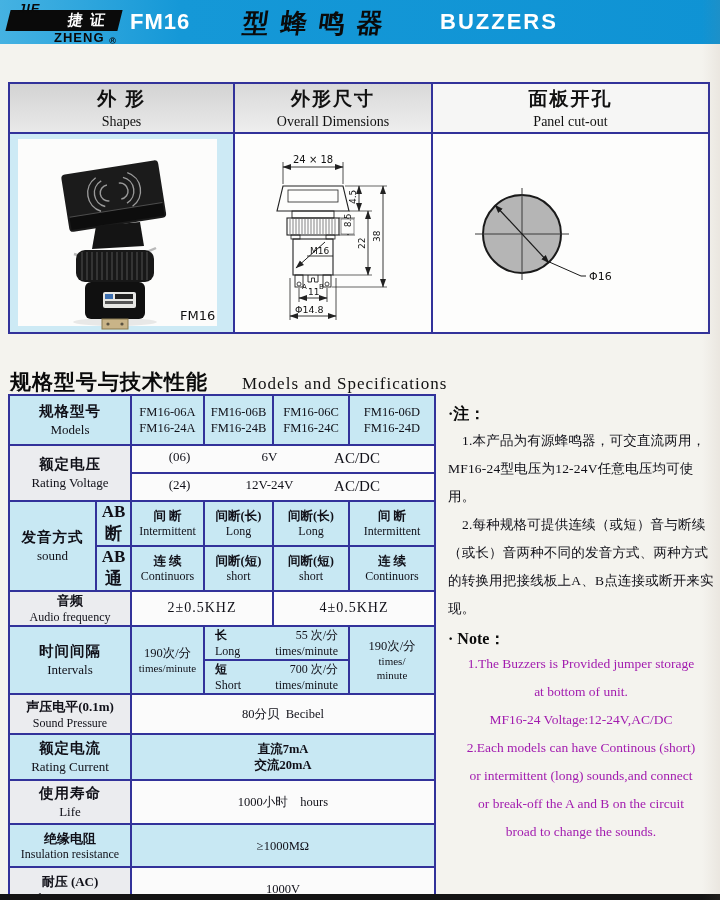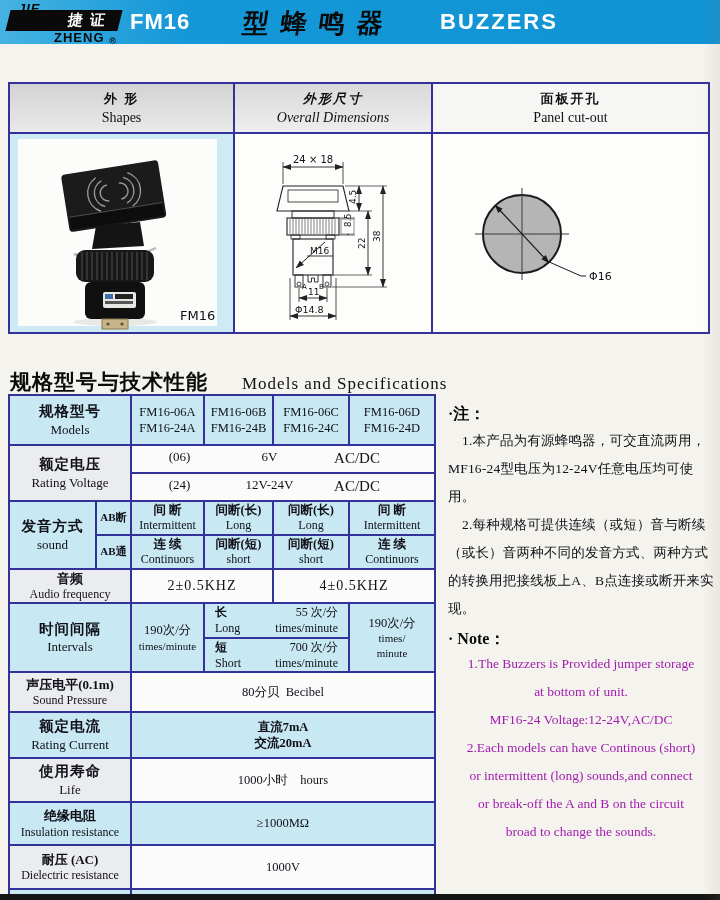--- a/index.html
+++ b/index.html
@@ -30,23 +30,23 @@
 
   
   .ov{position:absolute;left:8px;top:82px;width:702px;height:252px;border:2px solid #32329a;box-sizing:border-box;background:#fdfdfc;}
   .ov-row{display:flex;}
   .ov-hcell{height:50px;border-right:2px solid #32329a;border-bottom:2px solid #32329a;box-sizing:border-box;
     display:flex;flex-direction:column;align-items:center;justify-content:center;}
   .ov-hcell:last-child,.ov-bcell:last-child{border-right:none;}
   .ov-bcell{height:198px;border-right:2px solid #32329a;box-sizing:border-box;position:relative;}
   .w1{width:225px;}.w2{width:198px;}.w3{width:275px;}
   .ov-hc1{background:linear-gradient(180deg,#d3d3d3,#e9e9e9);}
-  .ov-hc2{background:linear-gradient(180deg,#d9d9d9,#eeeeee);font-style:italic;}
+  .ov-hc2{background:linear-gradient(180deg,#d9d9d9,#eeeeee);}
   .ov-hc3{background:#f6f6f5;}
-  .ov-cn{font-weight:bold;font-size:13px;color:#111;letter-spacing:2px;}
+  .ov-cn{font-weight:bold;font-size:19px;color:#111;letter-spacing:2px;}
   .ov-en{font-size:14px;color:#111;margin-top:2px;}
   .photo-cell{background:#cdeaf5;}
   .draw-cell{background:#fdfdfc;}
 
   
   .sec{position:absolute;left:10px;top:368px;display:flex;align-items:baseline;gap:34px;}
   .sec-cn{font-family:"Liberation Sans","DejaVu Sans",sans-serif;font-weight:900;font-size:21px;color:#0a0a0a;letter-spacing:1px;}
   .sec-en{font-size:17px;color:#111;letter-spacing:1px;}
 
   
@@ -55,21 +55,21 @@
   .rowblue td{background:#c8e8f3;}
   .rowwhite td{background:#fbfbfb;}
   .rowwhite td.lbl{background:#ebecef;}
   .lbl .cn{font-weight:bold;font-size:14.5px;letter-spacing:1px;line-height:1.35;}
   .lbl .en{font-size:13px;line-height:1.25;}
   .lbl.small .cn{font-size:13px;letter-spacing:0;}
   .lbl.small .en{font-size:12px;}
   .val{font-size:12.5px;line-height:1.3;}
   .val .cn{font-size:12.5px;font-weight:bold;}
   .val .en{font-size:12px;}
-  .sub{font-weight:bold;font-size:11px;margin-left:40px;}
+  .sub{font-weight:bold;font-size:17px;margin-left:40px;}
   .volt{text-align:left;}
   .volt .in{display:flex;}
   .vcode{width:95px;text-align:center;font-size:13px;}
   .vval{width:85px;text-align:center;font-size:13px;}
   .vtype{width:90px;text-align:center;font-size:15px;}
   .freq{font-size:14px;letter-spacing:1px;}
   .iv-line{display:flex;justify-content:space-between;padding:0 10px;font-size:12px;line-height:1.35;}
   .iv-line .b{font-weight:bold;}
   .pre{white-space:pre;}
   .h50{height:50px;}.h28{height:28px;}.h29{height:29px;}.h30{height:30px;}

